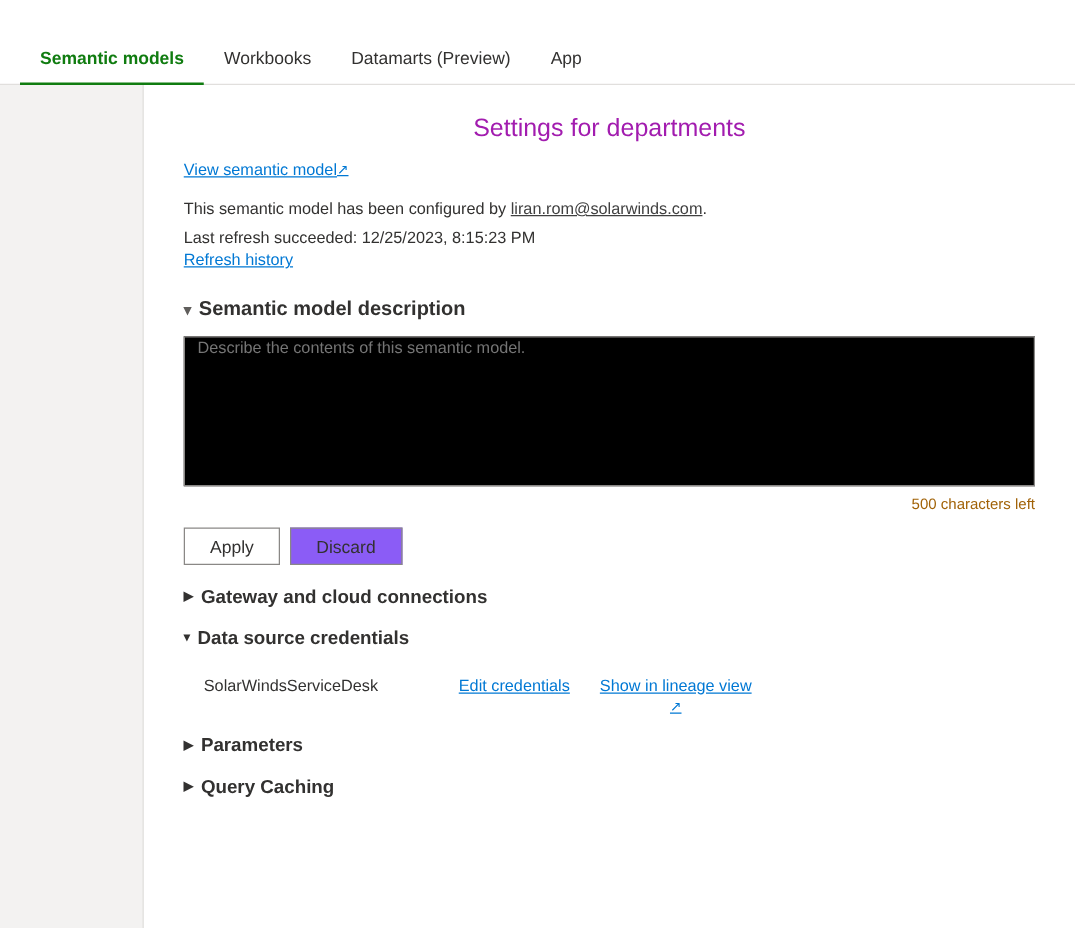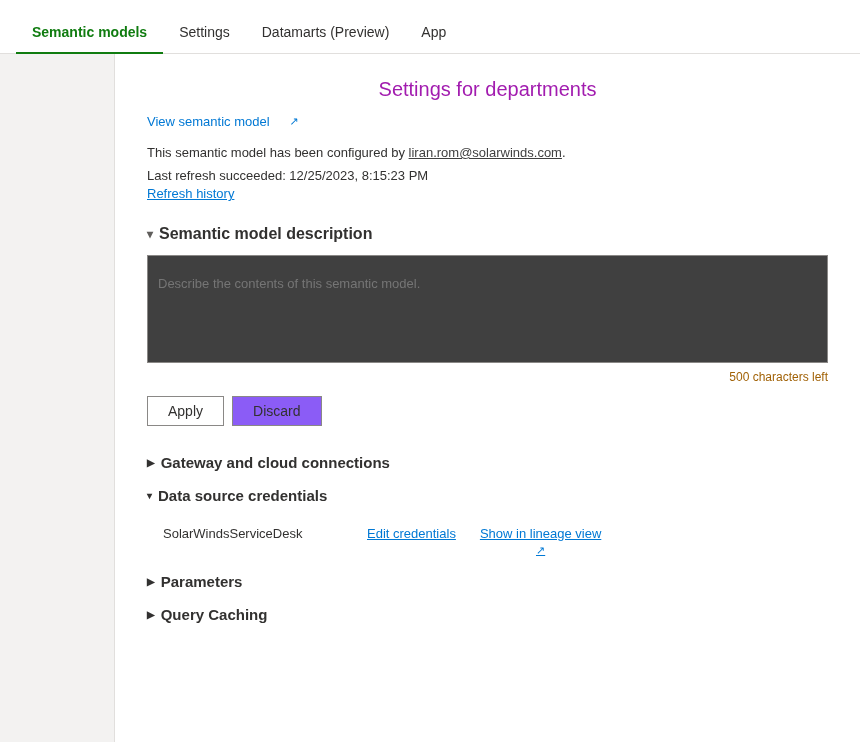--- a/index.html
+++ b/index.html
@@ -17,21 +17,21 @@
       min-height: 742px;
       overflow-x: hidden;
     }
 
     
     .top-nav {
       display: flex;
       align-items: flex-end;
       padding: 0 16px;
       border-bottom: 1px solid #e1dfdd;
-      height: 54px;
+      height: 68px;
     }
 
     .nav-tab {
       padding: 12px 16px;
       cursor: pointer;
       font-size: 14px;
       color: #323130;
       white-space: nowrap;
       border-bottom: 2px solid transparent;
       margin-bottom: -1px;
@@ -69,22 +69,23 @@
       font-size: 20px;
       font-weight: 400;
       color: #a21caf;
       margin-bottom: 12px;
       text-align: center;
     }
 
     .view-model-link {
       display: inline-flex;
       align-items: center;
-      gap: 20px;
-      color: #0078d4;
+      gap: 0;
+      color: #0078d4;
+      text-decoration: underline;
       cursor: pointer;
       font-size: 13px;
       margin-bottom: 16px;
     }
 
     .view-model-link .ext-icon {
       font-size: 11px;
       color: #0078d4;
     }
 
@@ -132,44 +133,44 @@
       color: #605e5c;
     }
 
     
     .description-section {
       margin-bottom: 16px;
     }
 
     .description-textarea {
       width: 100%;
-      height: 108px;
+      height: 120px;
       border: 1px solid #8a8886;
-      padding: 20px 10px;
+      padding: 0 10px;
       font-family: 'Segoe UI', sans-serif;
       font-size: 13px;
       color: #a19f9d;
       resize: none;
       outline: none;
-      background: #404040;
+      background: #000000;
     }
 
     .char-count {
       text-align: right;
       font-size: 12px;
       color: #a16207;
       margin-top: 4px;
       margin-bottom: 12px;
     }
 
     
     .button-row {
       display: flex;
       gap: 8px;
-      margin-bottom: 28px;
+      margin-bottom: 17px;
     }
 
     .btn {
       padding: 6px 20px;
       font-size: 14px;
       cursor: pointer;
       border: 1px solid #8a8886;
       background: #8b5cf6;
       color: #323130;
       font-family: 'Segoe UI', sans-serif;
@@ -237,21 +238,21 @@
 
     .lineage-link .ext-icon {
       font-size: 11px;
     }
   </style>
 </head>
 <body>
 
 <nav class="top-nav">
   <a class="nav-tab active">Semantic models</a>
-  <a class="nav-tab">Settings</a>
+  <a class="nav-tab">Workbooks</a>
   <a class="nav-tab">Datamarts (Preview)</a>
   <a class="nav-tab">App</a>
 </nav>
 
 <div class="main-layout">
 
   <div class="sidebar"></div>
 
   <div class="content">
 

